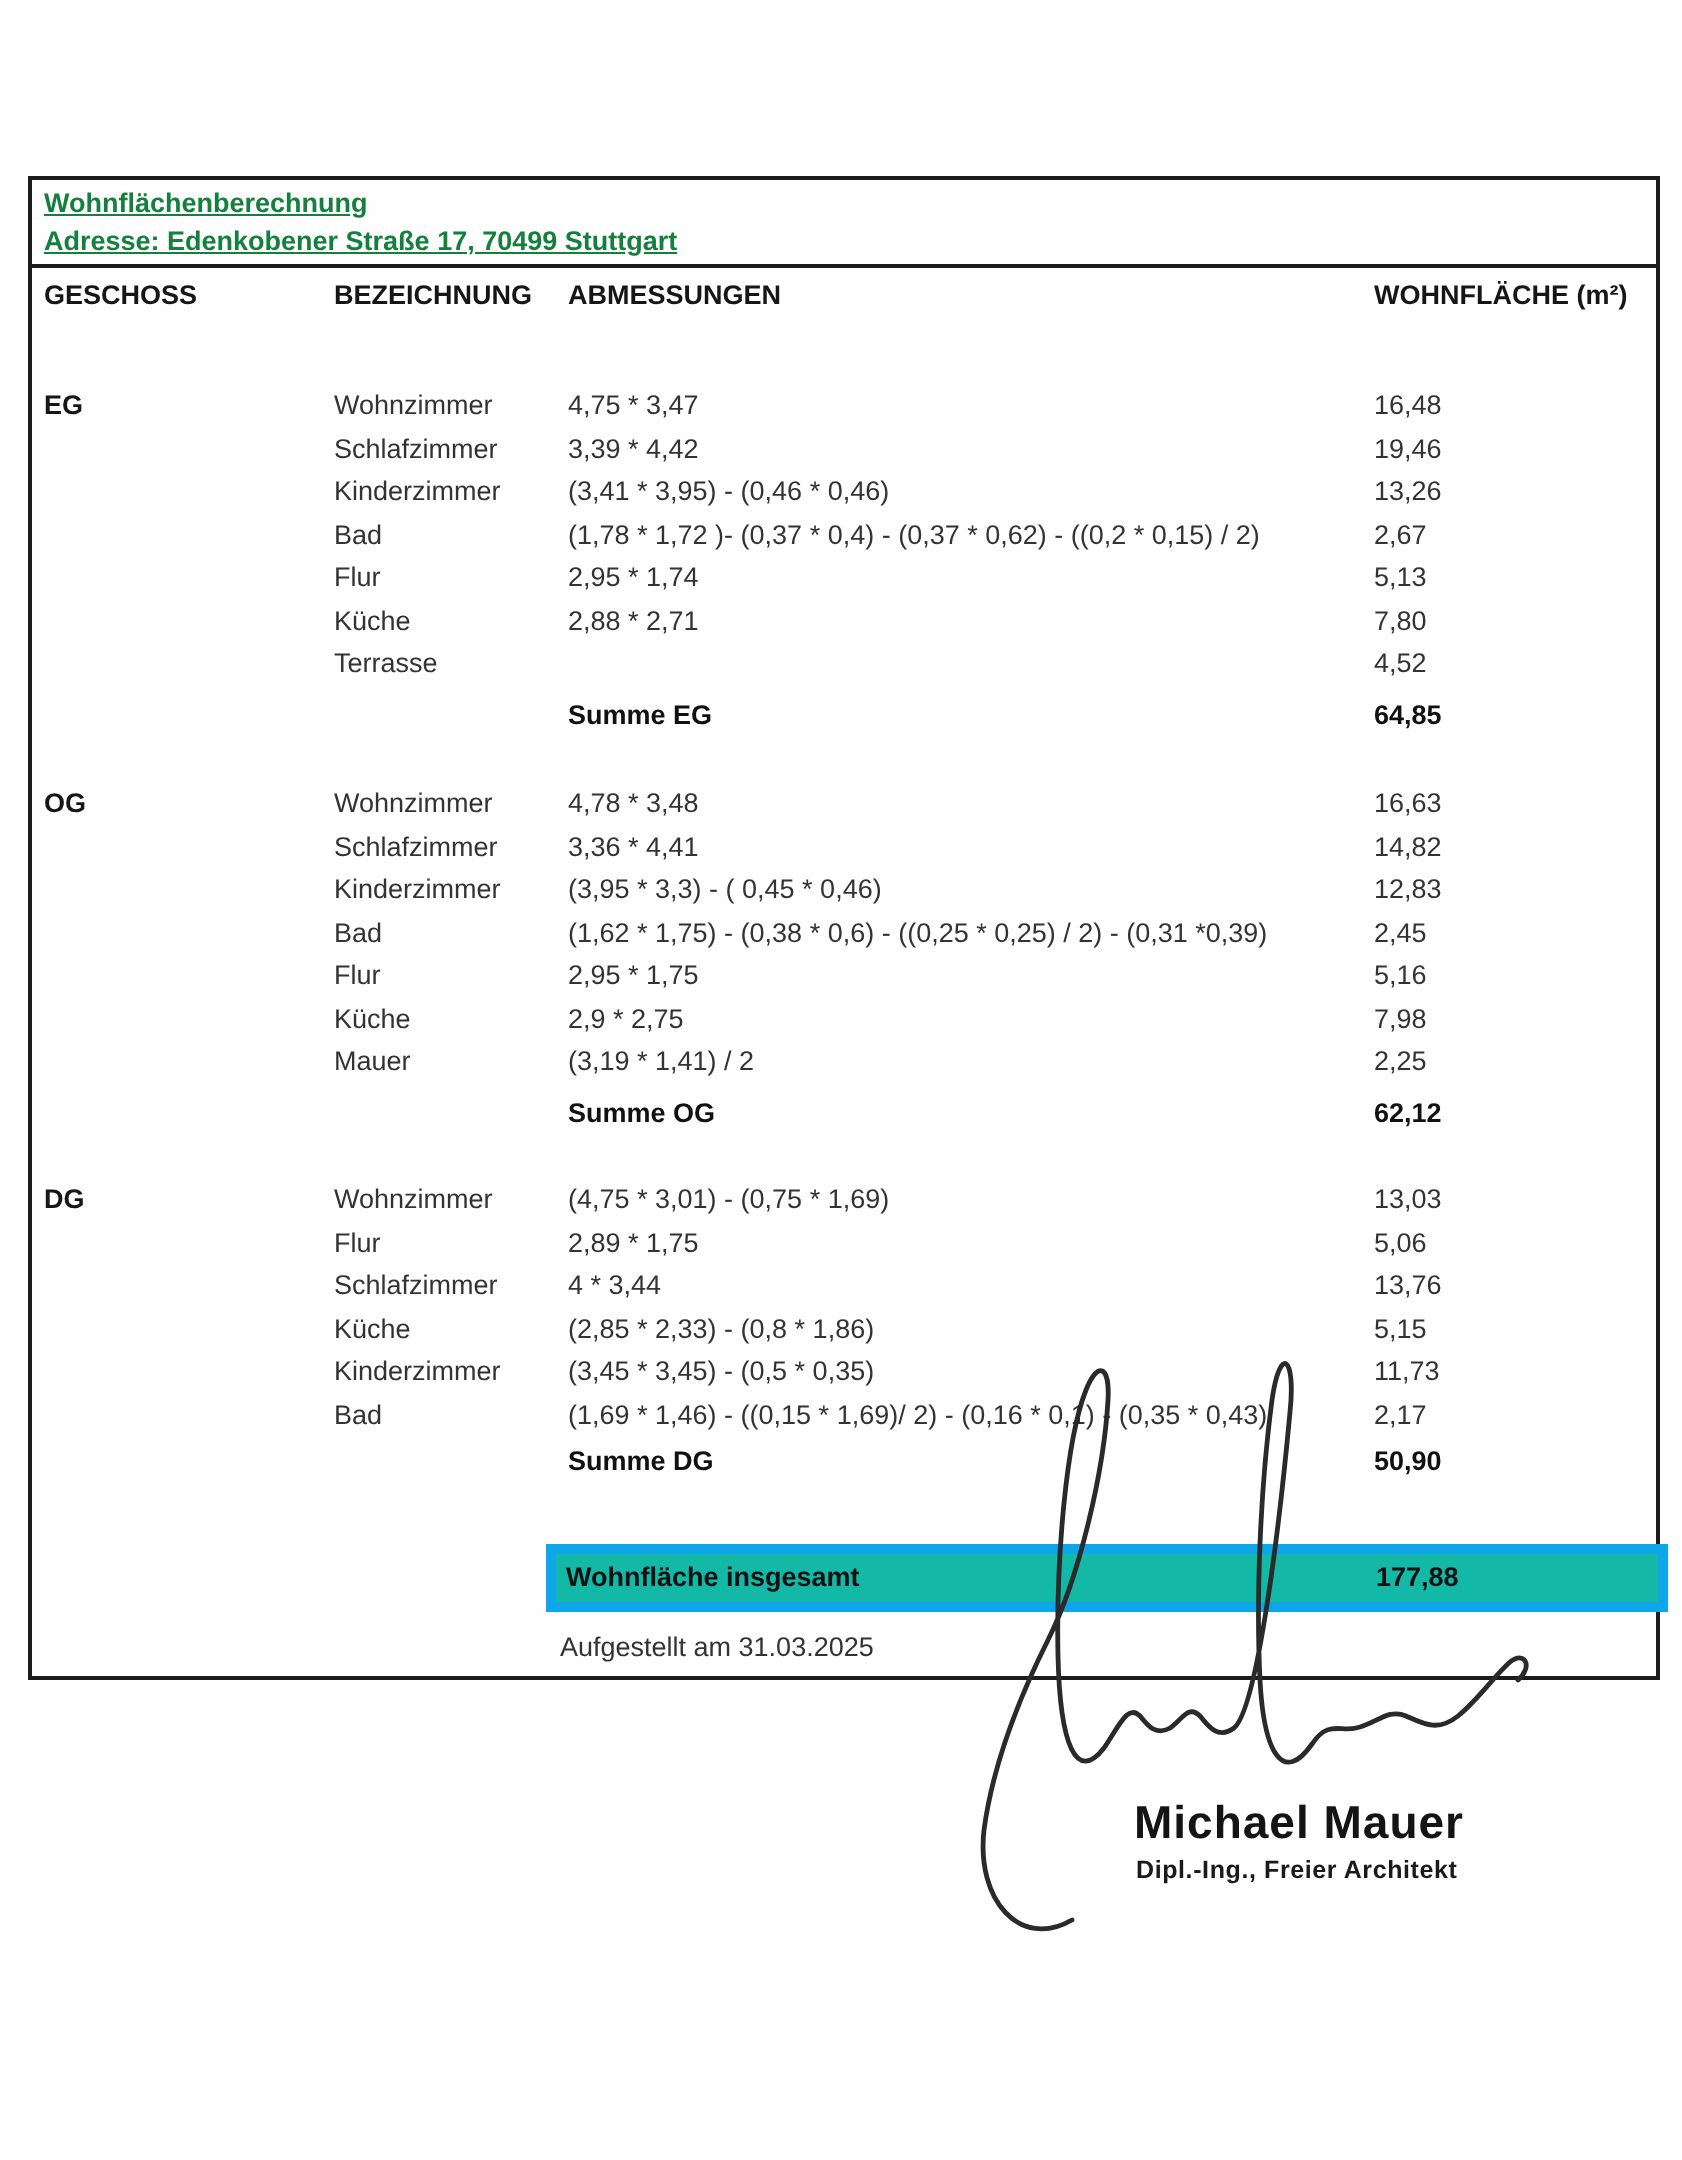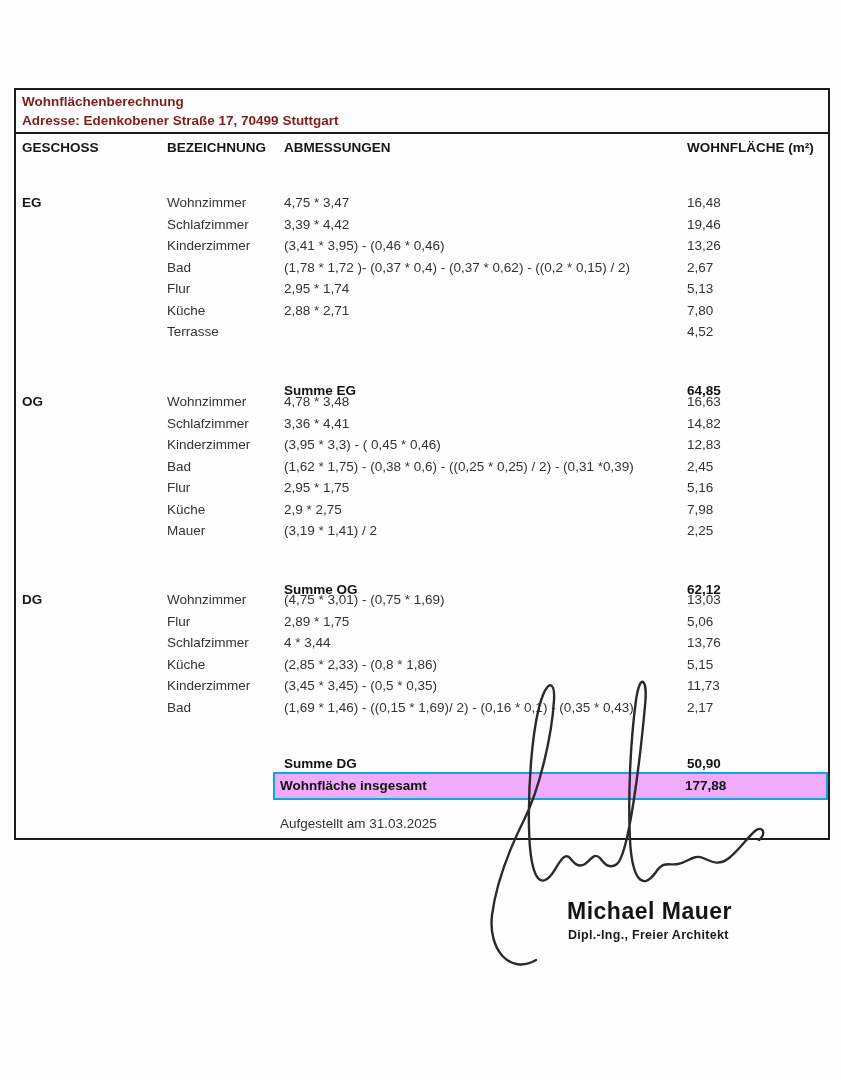--- a/index.html
+++ b/index.html
@@ -9,43 +9,43 @@
   }
   .page{position:absolute;inset:0;background:#fefefe;}
   
   .frame{
     position:absolute;left:14px;top:88px;width:812px;height:748px;
     border:2px solid #1c1c1c;background:transparent;
   }
   .head-info{
     position:absolute;left:0;top:0;width:100%;box-sizing:border-box;
     padding:3px 6px 2px 6px;border-bottom:2px solid #1c1c1c;
-    font-weight:bold;font-size:13.5px;line-height:18.5px;color:#7f1d1d;
+    font-weight:bold;font-size:13.5px;line-height:18.5px;color:#15803d;text-decoration:underline;
   }
   .colhead{position:absolute;top:46px;left:0;width:100%;height:24px;
     font-weight:bold;font-size:13.5px;line-height:24px;color:#161616;}
   .colhead span{position:absolute;white-space:nowrap;}
   .ch-geschoss{left:6px;}
   .ch-bezeichnung{left:151px;}
   .ch-abmessungen{left:268px;}
   .ch-wohnflaeche{left:671px;}
 
   .floor{position:absolute;left:0;width:100%;}
   .geschoss{position:absolute;left:6px;top:0;height:21.5px;line-height:21.5px;
     font-weight:bold;font-size:13.5px;color:#161616;}
   .row{position:relative;height:21.5px;line-height:21.5px;font-size:13.5px;padding-left:36px;}
   .c-name{position:absolute;left:151px;white-space:nowrap;color:#333;}
   .c-dims{position:absolute;left:268px;white-space:nowrap;color:#333;}
   .c-area{position:absolute;left:671px;white-space:nowrap;color:#333;}
   .sumrow{margin-top:4px;}
-  .sumrow .c-dims,.sumrow .c-area{font-weight:bold;color:#111;margin-top:33px;}
+  .sumrow .c-dims,.sumrow .c-area{font-weight:bold;color:#111;}
 
   .totalbox{
     position:absolute;left:273px;top:772px;width:551px;height:24px;
-    border:2px solid #0ea5e9;background:#f0abfc;
+    border:5px solid #0ea5e9;background:#14b8a6;
   }
   .total-label{position:absolute;left:5px;top:0;line-height:23px;
     font-weight:bold;font-size:13.5px;color:#111;white-space:nowrap;}
   .total-value{position:absolute;left:410px;top:0;line-height:23px;
     font-weight:bold;font-size:13.5px;color:#111;}
 
   .dateline{position:absolute;left:280px;top:816px;font-size:13.5px;color:#333;white-space:nowrap;}
 
   .stamp-name{position:absolute;left:567px;top:898px;font-size:23px;font-weight:bold;
     color:#141414;letter-spacing:0.5px;white-space:nowrap;}

